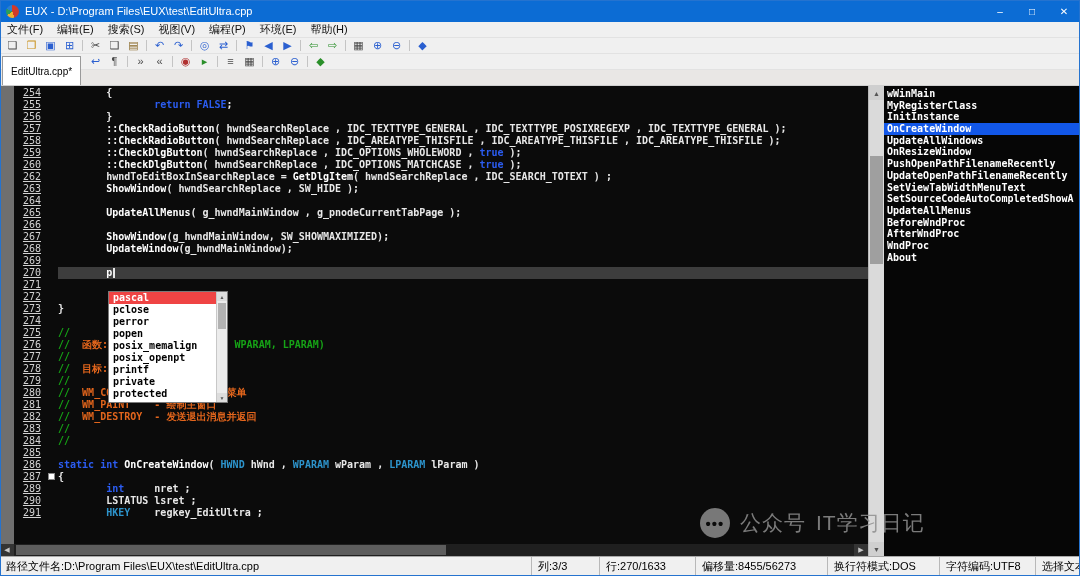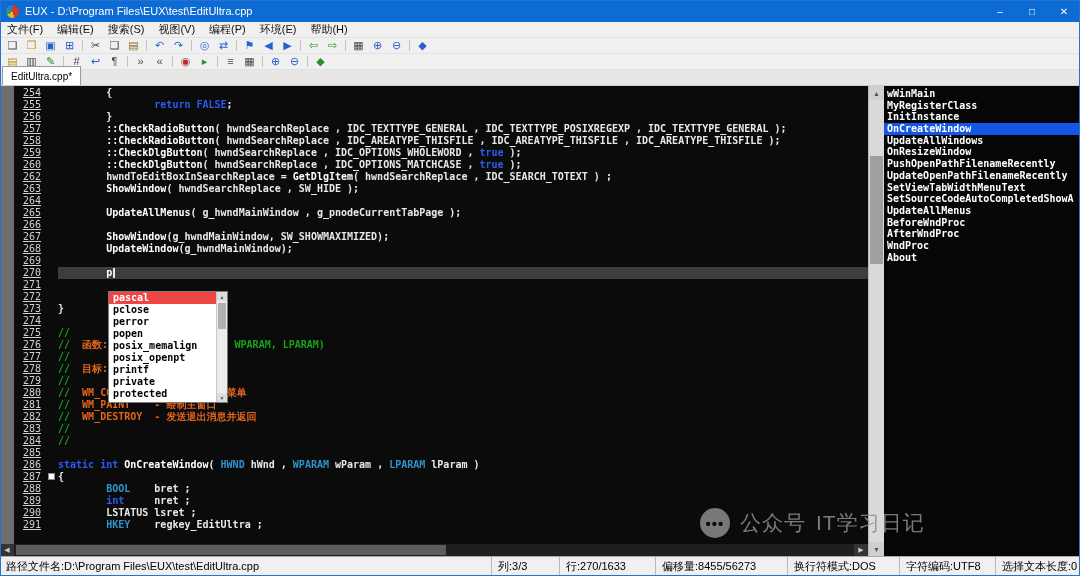--- a/index.html
+++ b/index.html
@@ -21,21 +21,21 @@
   .menu-item{padding:9px 7px;height:100%;display:flex;align-items:center;white-space:nowrap;}
 
   
   .toolbar{height:16px;background:#f0f0f0;display:flex;align-items:center;padding-left:3px;border-bottom:1px solid #e2e2e2;}
   .tb-btn{width:19px;height:15px;display:flex;align-items:center;justify-content:center;}
   .tb-ico{font-size:11px;line-height:1;}
   .tb-sep{width:1px;height:11px;background:#c4c4c4;margin:0 3px;display:inline-block;}
 
   
   .tabbar{height:16px;background:#e9e7e5;display:flex;align-items:flex-end;border-bottom:1px solid #cfcfcf;}
-  .tab{height:19px;background:#fff;border:1px solid #9a9a9a;border-bottom:none;font-size:10px;color:#000;
+  .tab{height:29px;background:#fff;border:1px solid #9a9a9a;border-bottom:none;font-size:10px;color:#000;
     padding:0 8px;display:flex;align-items:center;margin-left:2px;white-space:nowrap;}
 
   
   .workspace{position:absolute;top:86px;left:0;right:0;bottom:20px;display:flex;}
   .editor-pane{position:relative;width:868px;background:#0b0b0b;overflow:hidden;flex:0 0 auto;}
   .bookmark-margin{position:absolute;left:0;top:0;bottom:12px;width:14px;background:#6f6f6f;z-index:1;}
 
   .code-lines{position:absolute;left:0;top:1px;right:0;z-index:2;
     font-family:"DejaVu Sans Mono",monospace;font-size:10px;font-weight:700;line-height:12px;}
   .code-line{display:flex;height:12px;}
@@ -90,21 +90,21 @@
     color:#8f8f8f;opacity:.85;z-index:50;}
   .wm-icon{width:30px;height:30px;border-radius:50%;background:#8b8b8b;display:flex;align-items:center;justify-content:center;}
   .wm-dots{color:#0b0b0b;font-size:15px;font-weight:700;letter-spacing:1px;line-height:1;}
   .wm-text{font-size:21px;letter-spacing:1px;white-space:nowrap;}
 
   
   .statusbar{position:absolute;left:0;right:0;bottom:0;height:20px;background:#f0f0f0;border-top:1px solid #a8a8a8;
     display:flex;font-size:11px;color:#000;z-index:60;}
   .sb-cell{border-right:1px solid #b8b8b8;display:flex;align-items:center;padding:0 6px;
     white-space:nowrap;overflow:hidden;flex:0 0 auto;}
-  .sb-0{width:492px;} .sb-1{width:68px;} .sb-2{width:96px;} .sb-3{width:132px;}
+  .sb-0{width:532px;} .sb-1{width:68px;} .sb-2{width:96px;} .sb-3{width:132px;}
   .sb-4{width:112px;} .sb-5{width:96px;} .sb-6{flex:1;border-right:none;}
 </style>
 </head>
 <body>
 
 <div class="titlebar">
   <span class="app-icon"></span>
   <span class="title-text">EUX - D:\Program Files\EUX\test\EditUltra.cpp</span>
   <span class="tb-spacer"></span>
   <span class="win-btns">
@@ -416,25 +416,20 @@
           <span class="lineno">286</span>
           <span class="foldcol"></span>
           <span class="code-text"><span class="c-k">static int </span><span class="c-f">OnCreateWindow</span><span class="c-p">( </span><span class="c-t">HWND</span><span class="c-p"> hWnd , </span><span class="c-t">WPARAM</span><span class="c-p"> wParam , </span><span class="c-t">LPARAM</span><span class="c-p"> lParam )</span></span>
         </div>
         <div class="code-line">
           <span class="lineno">287</span>
           <span class="foldcol">
             <span class="fold-marker"></span>
           </span>
           <span class="code-text"><span class="c-p">{</span></span>
-        </div>
-        <div class="code-line">
-          <span class="lineno">288</span>
-          <span class="foldcol"></span>
-          <span class="code-text"><span class="c-p">        </span><span class="c-t">BOOL</span><span class="c-p">    bret ;</span></span>
         </div>
         <div class="code-line">
           <span class="lineno">289</span>
           <span class="foldcol"></span>
           <span class="code-text"><span class="c-p">        </span><span class="c-k">int</span><span class="c-p">     nret ;</span></span>
         </div>
         <div class="code-line">
           <span class="lineno">290</span>
           <span class="foldcol"></span>
           <span class="code-text"><span class="c-p">        LSTATUS lsret ;</span></span>

